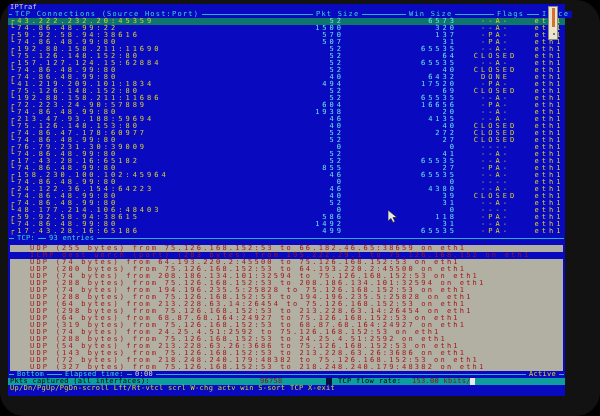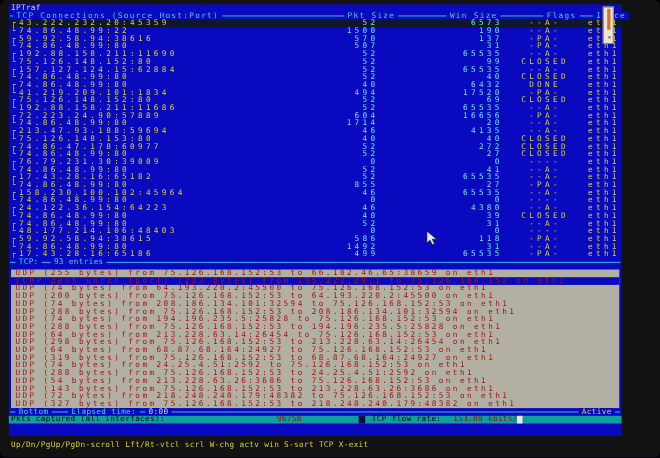--- a/index.html
+++ b/index.html
@@ -3,53 +3,53 @@
 <meta charset="utf-8">
 <style>
   :root{
     --blue:#0909bf; --cyan:#3fd6d6; --num:#68e7e7; --yellow:#d8d232;
     --white:#d6d6d6; --gray:#b2afa3; --red:#a31515; --teal:#0e9e9e;
     --cream:#eee3cc; --orange:#d2722e; --frame:#121212;
   }
   *{box-sizing:border-box;margin:0;padding:0}
   html,body{width:600px;height:416px;overflow:hidden;background:#000}
   #frame{position:relative;width:600px;height:416px;background:var(--frame);
-    border-radius:6px;overflow:hidden;font-family:"DejaVu Sans Mono",monospace}
+    border-radius:24px;overflow:hidden;font-family:"DejaVu Sans Mono",monospace}
   #term{position:absolute;left:8px;top:4px;width:557px;height:392px;
     background:var(--blue);font-size:7px;line-height:7px;white-space:nowrap}
   
   .titlebar{position:absolute;left:0;top:0;width:100%;height:7px;color:var(--white);
     padding-left:2px;letter-spacing:.3px}
   
   .hline{position:absolute;left:0;width:100%;height:7px}
   .hline .rule{position:absolute;left:1px;right:1px;top:3px;height:1px;background:var(--cyan);opacity:.8}
   .hlabel{position:absolute;top:0;height:7px;background:var(--blue);color:var(--cyan);
     padding:0 3px;letter-spacing:1.2px}
   .hlabel.small{letter-spacing:.3px}
   .hlabel.yel{color:var(--yellow)}
   .hlabel.wht{color:var(--white)}
   
   #tcp-rows{position:absolute;left:0;top:14px;width:100%}
   .row{display:grid;grid-template-columns:292px 44px 113px 77px 30px;height:7px;letter-spacing:3px}
-  .row.sel{background:#0f172a}
+  .row.sel{background:#0f766e}
   .c-host{color:var(--yellow);padding-left:2px;overflow:visible}
   .c-pkt,.c-win{color:var(--num);text-align:right}
   .c-flags{color:var(--yellow);text-align:center}
   .c-iface{color:var(--yellow);text-align:center}
   
   #log{position:absolute;left:2px;top:241px;width:553px;height:126px;background:var(--gray)}
-  .logline{height:7px;color:var(--red);padding-left:4px;letter-spacing:2.2px}
+  .logline{height:7px;color:var(--red);padding-left:20px;letter-spacing:2.2px}
   .logline.hl{background:var(--blue)}
   
   #statusbar{position:absolute;left:0;top:374px;width:100%;height:7px;background:var(--teal);color:#000}
   #statusbar span{position:absolute;top:0;letter-spacing:.3px}
   .sb-red{color:#8f1200}
   #sb-gap{position:absolute;left:318px;top:0;width:6px;height:7px;background:#061040}
   #sb-cursor{position:absolute;left:462px;top:0;width:5px;height:7px;background:#e9e9e9}
-  #keybar{position:absolute;left:0;top:397px;width:100%;height:7px;color:var(--yellow);
+  #keybar{position:absolute;left:0;top:381px;width:100%;height:7px;color:var(--yellow);
     padding-left:2px;letter-spacing:.3px}
   
   #scrollbar{position:absolute;left:540px;top:2px;width:10px;height:34px;background:var(--cream);
     border:1px solid #8a8a8a;z-index:5}
   #scrollbar::before{content:"";position:absolute;left:3px;top:1px;width:3px;height:19px;background:var(--orange)}
   #scrollbar::after{content:"";position:absolute;left:4px;top:26px;width:2px;height:2px;background:#777}
   
   #cursor{position:absolute;left:380px;top:206px;z-index:6}
 </style>
 </head>
@@ -73,21 +73,21 @@
         <div class="row sel">
           <span class="c-host">┌43.222.232.20:45359</span>
           <span class="c-pkt">52</span>
           <span class="c-win">6573</span>
           <span class="c-flags">--A-</span>
           <span class="c-iface">eth1</span>
         </div>
         <div class="row">
           <span class="c-host">└74.86.48.99:22</span>
           <span class="c-pkt">1500</span>
-          <span class="c-win">190</span>
+          <span class="c-win">320</span>
           <span class="c-flags">--A-</span>
           <span class="c-iface">eth1</span>
         </div>
         <div class="row">
           <span class="c-host">┌59.92.58.94:38616</span>
           <span class="c-pkt">570</span>
           <span class="c-win">137</span>
           <span class="c-flags">-PA-</span>
           <span class="c-iface">eth1</span>
         </div>
@@ -101,21 +101,21 @@
         <div class="row">
           <span class="c-host">┌192.88.158.211:11690</span>
           <span class="c-pkt">52</span>
           <span class="c-win">65535</span>
           <span class="c-flags">--A-</span>
           <span class="c-iface">eth1</span>
         </div>
         <div class="row">
           <span class="c-host">└75.126.148.152:80</span>
           <span class="c-pkt">52</span>
-          <span class="c-win">99</span>
+          <span class="c-win">64</span>
           <span class="c-flags">CLOSED</span>
           <span class="c-iface">eth1</span>
         </div>
         <div class="row">
           <span class="c-host">┌157.127.124.15:62884</span>
           <span class="c-pkt">52</span>
           <span class="c-win">65535</span>
           <span class="c-flags">--A-</span>
           <span class="c-iface">eth1</span>
         </div>
@@ -156,21 +156,21 @@
         </div>
         <div class="row">
           <span class="c-host">┌72.223.24.90:57889</span>
           <span class="c-pkt">604</span>
           <span class="c-win">16656</span>
           <span class="c-flags">-PA-</span>
           <span class="c-iface">eth1</span>
         </div>
         <div class="row">
           <span class="c-host">└74.86.48.99:80</span>
-          <span class="c-pkt">1714</span>
+          <span class="c-pkt">1938</span>
           <span class="c-win">20</span>
           <span class="c-flags">--A-</span>
           <span class="c-iface">eth1</span>
         </div>
         <div class="row">
           <span class="c-host">┌213.47.93.188:59694</span>
           <span class="c-pkt">46</span>
           <span class="c-win">4135</span>
           <span class="c-flags">--A-</span>
           <span class="c-iface">eth1</span>
@@ -319,21 +319,21 @@
     <div class="hline" style="top:367px">
       <div class="rule"></div>
       <span class="hlabel small" style="left:6px">Bottom</span>
       <span class="hlabel small" style="left:54px">Elapsed time:</span>
       <span class="hlabel small wht" style="left:124px">0:00</span>
       <span class="hlabel small yel" style="right:6px">Active</span>
     </div>
 
     <div id="statusbar">
       <span style="left:2px">Pkts captured (all interfaces):</span>
-      <span class="sb-red" style="left:229px;width:52px;text-align:center;display:inline-block">96758</span>
+      <span class="sb-red" style="left:252px;width:52px;text-align:left;display:inline-block">96758</span>
       <span id="sb-gap"></span>
       <span style="left:330px">TCP flow rate:</span>
       <span class="sb-red" style="left:404px">153.00 kbits/s</span>
       <span id="sb-cursor"></span>
     </div>
 
     <div id="keybar">Up/Dn/PgUp/PgDn-scroll  Lft/Rt-vtcl scrl  W-chg actv win  S-sort TCP  X-exit</div>
 
     <div id="scrollbar"></div>
 

